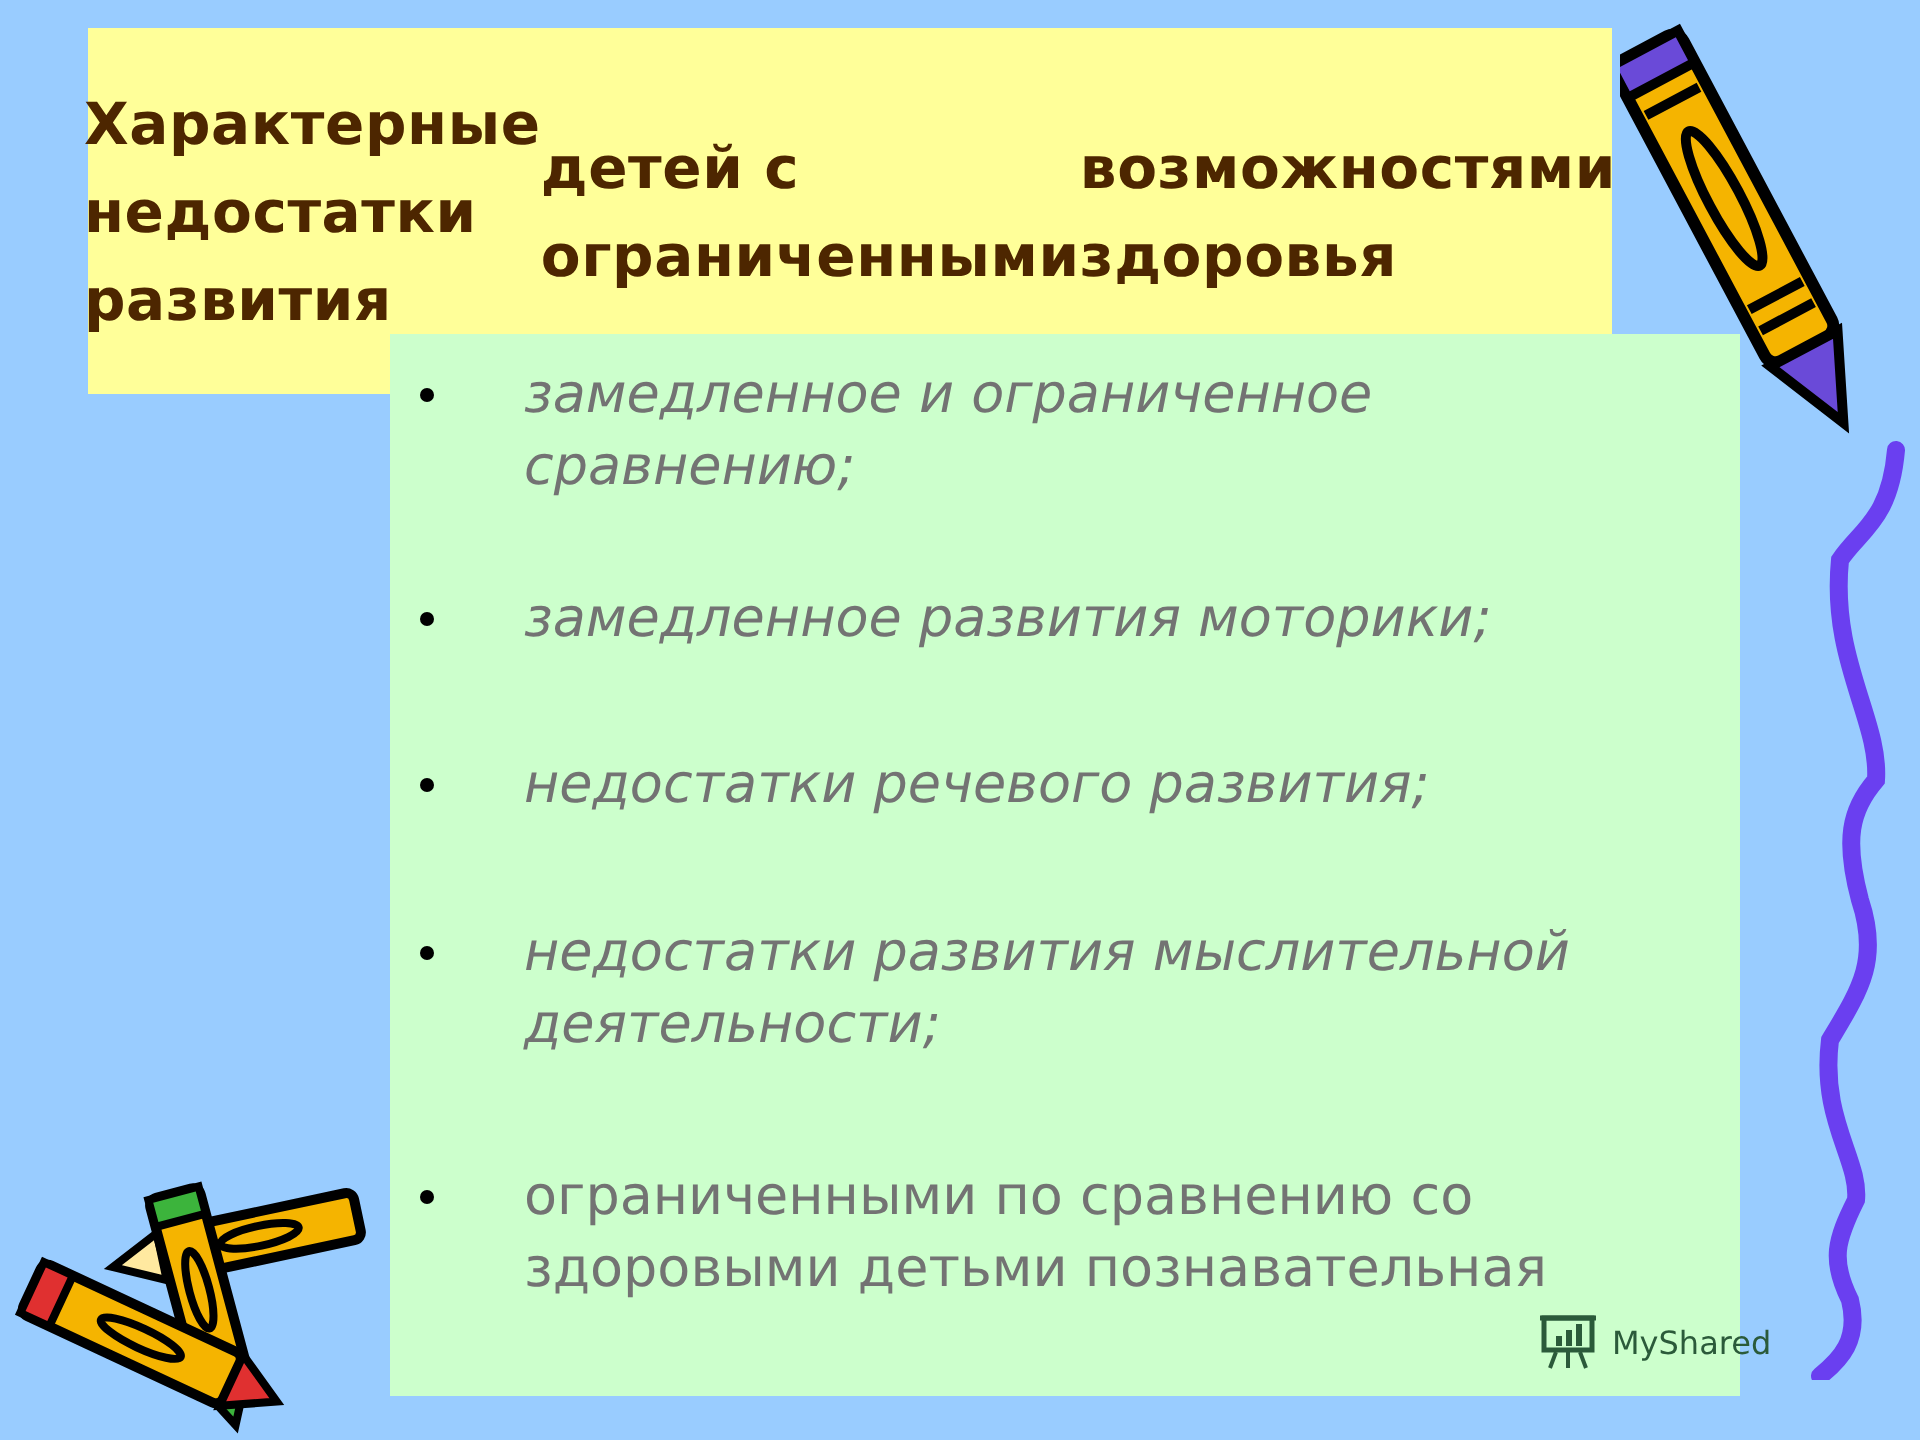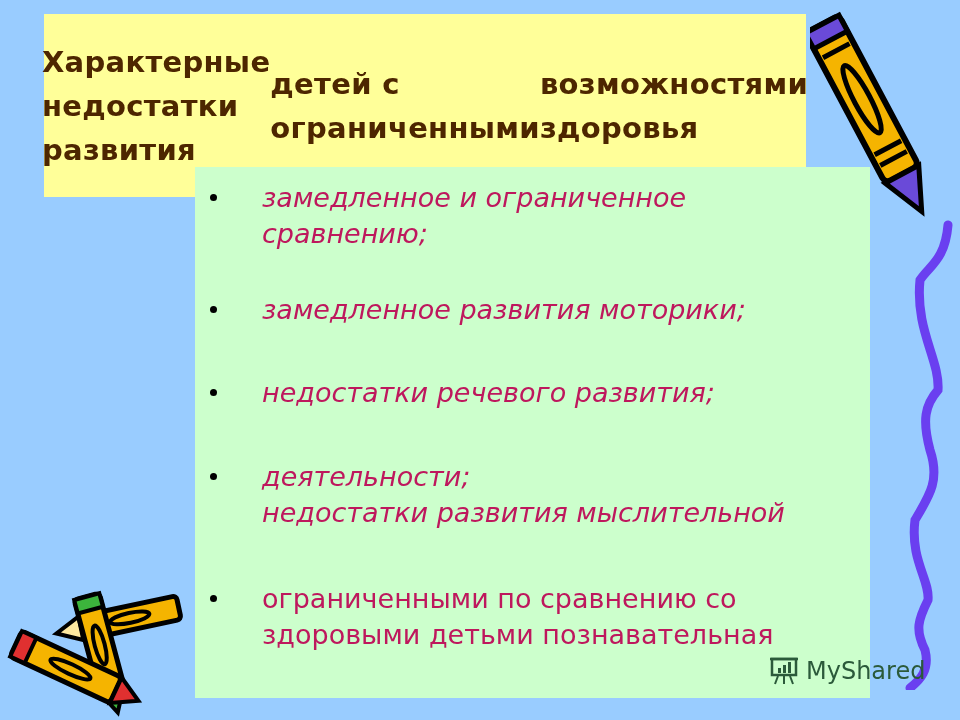--- a/index.html
+++ b/index.html
@@ -23,27 +23,27 @@
   }
   .bullet-item {
     position: absolute; left: 0; width: 660px;
   }
   .bullet-dot {
     position: absolute; left: 15px; top: 14px; width: 7px; height: 7px;
     border-radius: 50%; background: #000;
   }
   .bullet-text {
     position: absolute; left: 67px; top: 0; width: 590px;
-    font-size: 27px; line-height: 36px; color: #be185d;
+    font-size: 27px; line-height: 36px; color: #737373;
     font-family: "DejaVu Sans", sans-serif;
   }
   .italic { font-style: italic; }
   .watermark {
     position: absolute; left: 768px; top: 656px; display: flex; align-items: center;
-    gap: 6px; font-family: "DejaVu Sans", sans-serif; font-size: 24px; color: #2b5a3a;
+    gap: 6px; font-family: "DejaVu Sans", sans-serif; font-size: 16px; color: #2b5a3a;
   }
   .watermark svg { display: block; }
   .deco { position: absolute; }
 </style>
 </head>
 <body>
 
 <div class="title-box">
   <div class="title-line">Характерные недостатки развития</div>
   <div class="title-line">детей с ограниченными</div>
@@ -69,22 +69,22 @@
   <div class="bullet-item" style="top:208px">
     <span class="bullet-dot"></span>
     <div class="bullet-text italic">
       <div>недостатки речевого развития;</div>
     </div>
   </div>
 
   <div class="bullet-item" style="top:292px">
     <span class="bullet-dot"></span>
     <div class="bullet-text italic">
+      <div>недостатки развития мыслительной</div>
       <div>деятельности;</div>
-      <div>недостатки развития мыслительной</div>
     </div>
   </div>
 
   <div class="bullet-item" style="top:414px">
     <span class="bullet-dot"></span>
     <div class="bullet-text">
       <div>ограниченными по сравнению со</div>
       <div>здоровыми детьми познавательная</div>
     </div>
   </div>

